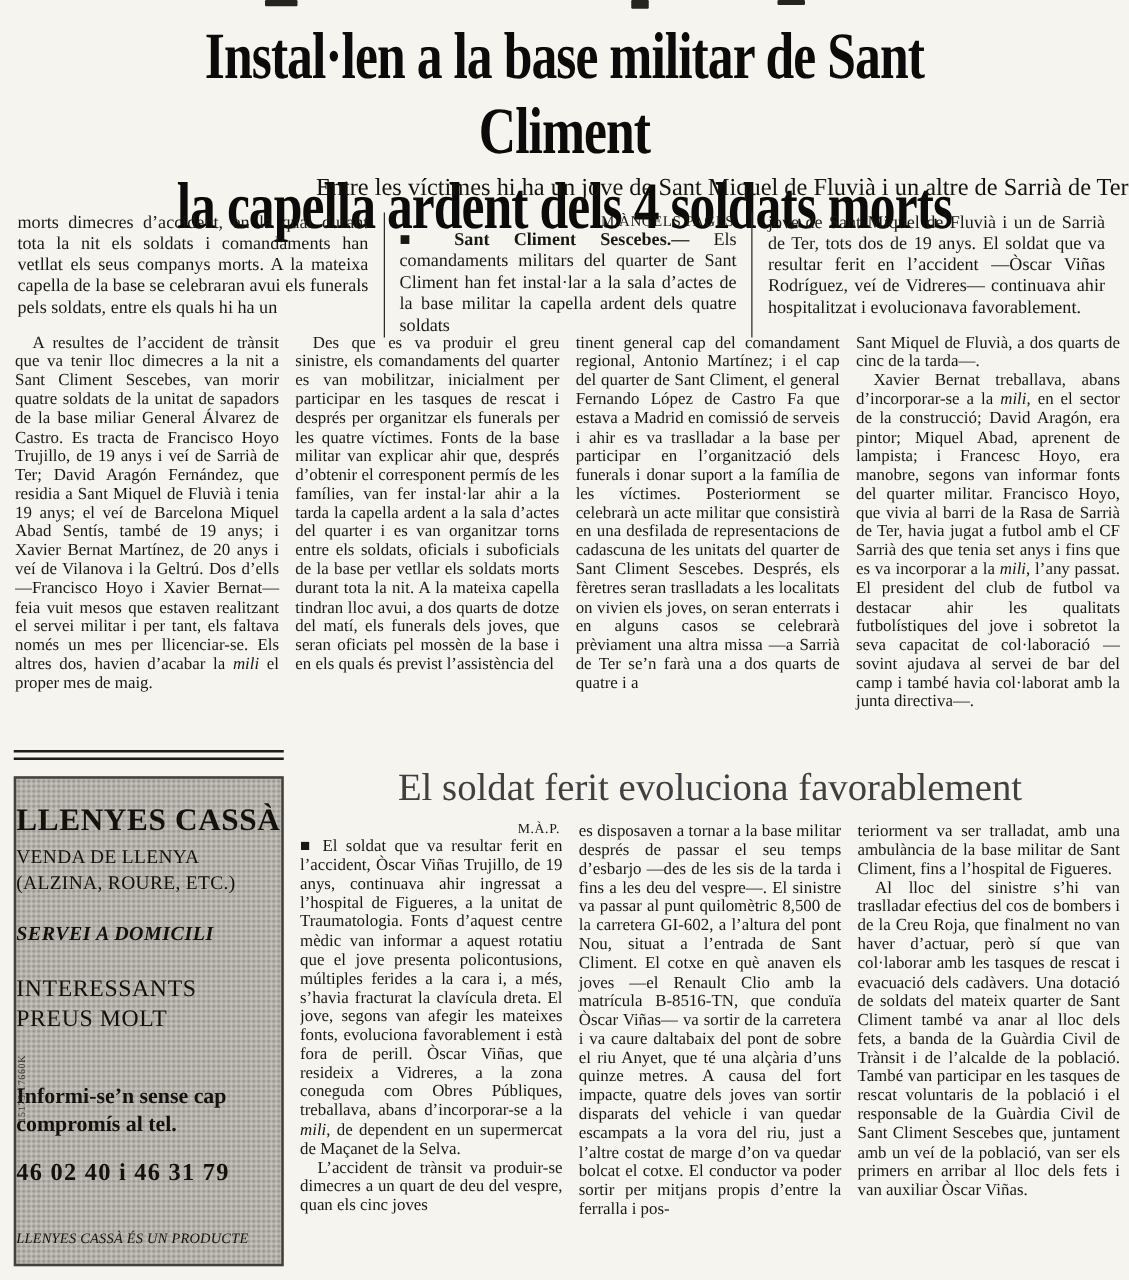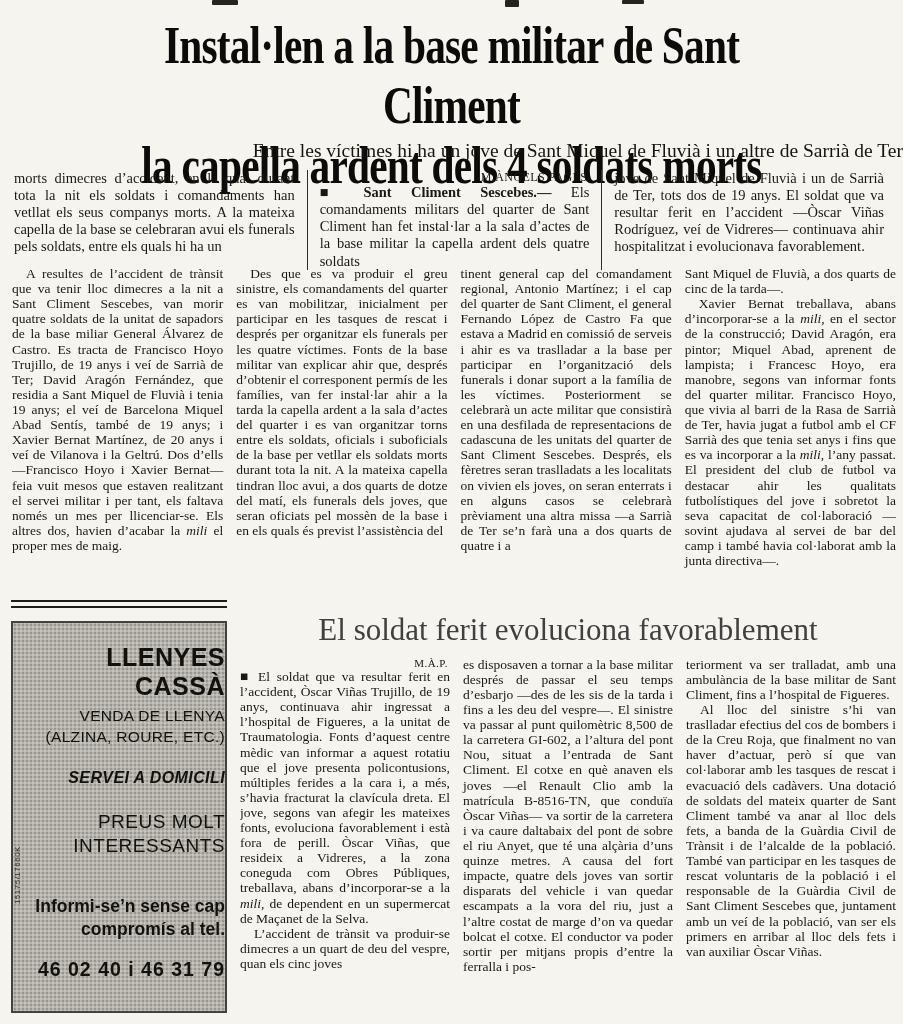--- a/index.html
+++ b/index.html
@@ -53,22 +53,22 @@
   }
   .ad {
     position:absolute; left:11px; top:621px; width:216px; height:392px;
     border:2px solid #45423c;
     background-color:#b6b3ac;
     background-image:
       radial-gradient(rgba(0,0,0,.16) 1px, transparent 1.2px),
       radial-gradient(rgba(255,255,255,.22) 1px, transparent 1.2px);
     background-size:4px 4px,4px 4px;
     background-position:0 0,2px 2px;
-    font-family:Liberation Sans, sans-serif;
-    color:#13110c; text-align:right; overflow:hidden;
+    font-family:Liberation Serif, serif;
+    color:#13110c; text-align:left; overflow:hidden;
   }
   .ad-title { margin-top:20px; font-size:25px; font-weight:bold; letter-spacing:.5px; }
   .ad-sub { margin-top:5px; font-size:15.5px; line-height:1.35; letter-spacing:.3px; }
   .ad-service { margin-top:21px; font-size:16px; font-weight:bold; font-style:italic; letter-spacing:.4px; }
   .ad-prices { margin-top:23px; font-size:19px; line-height:1.25; letter-spacing:.5px; }
   .ad-contact { margin-top:38px; font-size:17.5px; font-weight:bold; line-height:1.3; }
   .ad-phone { margin-top:17px; font-size:19.5px; font-weight:bold; letter-spacing:1px; }
   .ad-footer { margin-top:33px; font-size:11.5px; font-style:italic; line-height:1.55; letter-spacing:.2px; }
   .ad-ref {
     position:absolute; left:0px; top:50%;
@@ -135,22 +135,22 @@
 
   <div class="ad">
     <div class="ad-ref">15175/17660K</div>
     <div class="ad-title">LLENYES CASSÀ</div>
     <div class="ad-sub">
         <div>VENDA DE LLENYA</div>
         <div>(ALZINA, ROURE, ETC.)</div>
       </div>
     <div class="ad-service">SERVEI A DOMICILI</div>
     <div class="ad-prices">
+        <div>INTERESSANTS</div>
         <div>PREUS MOLT</div>
-        <div>INTERESSANTS</div>
       </div>
     <div class="ad-contact">
         <div>Informi-se’n sense cap</div>
         <div>compromís al tel.</div>
       </div>
     <div class="ad-phone">46 02 40 i 46 31 79</div>
     <div class="ad-footer">
         <div>LLENYES CASSÀ ÉS UN PRODUCTE</div>
       </div>
   </div>

